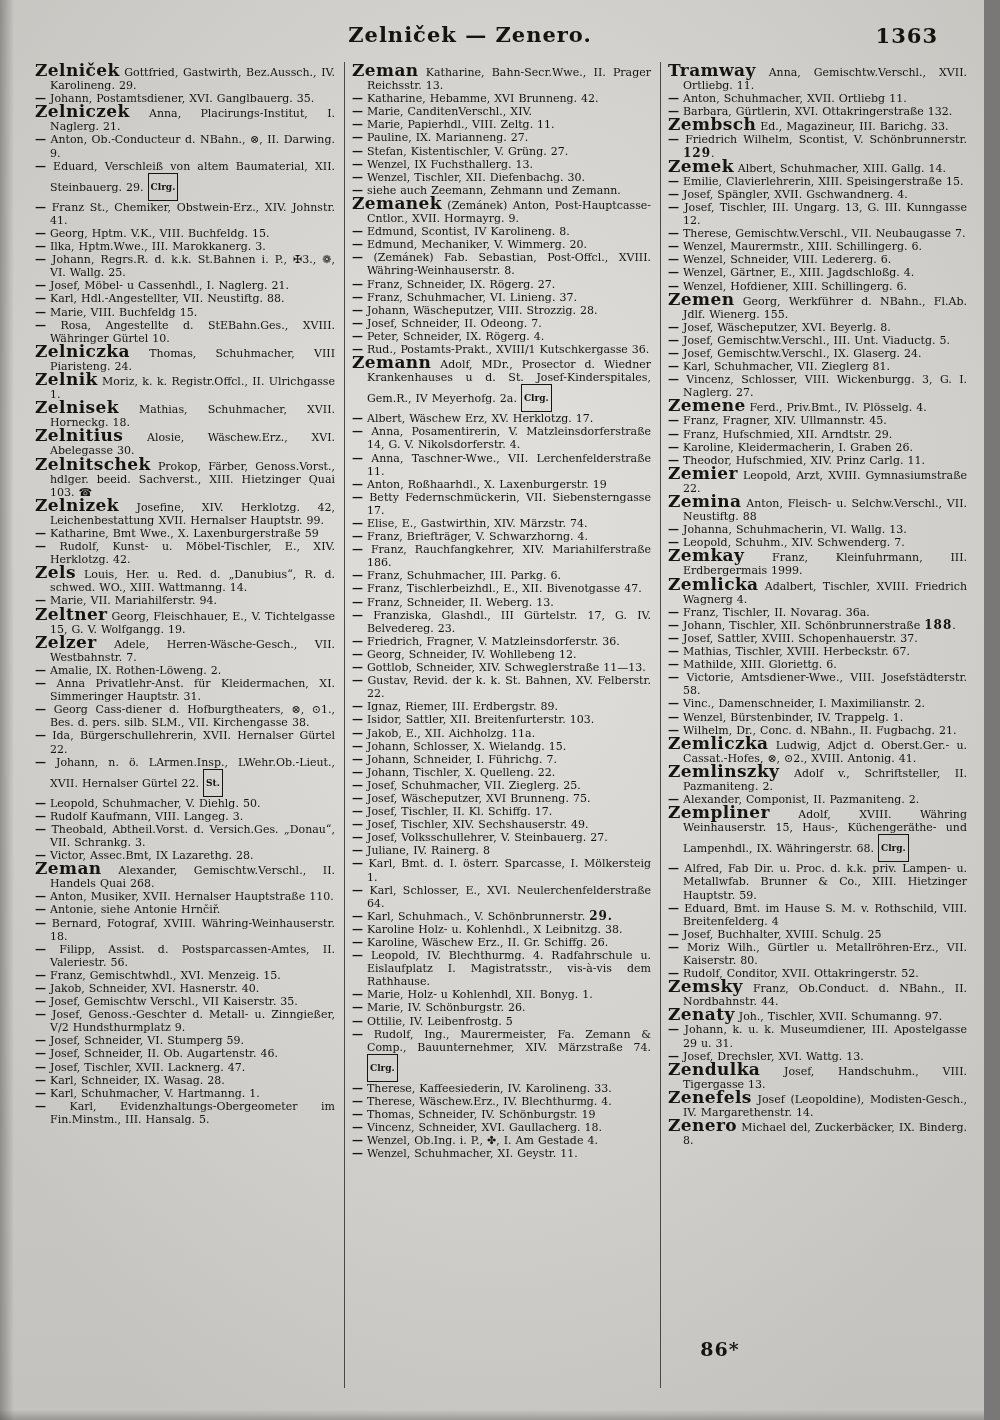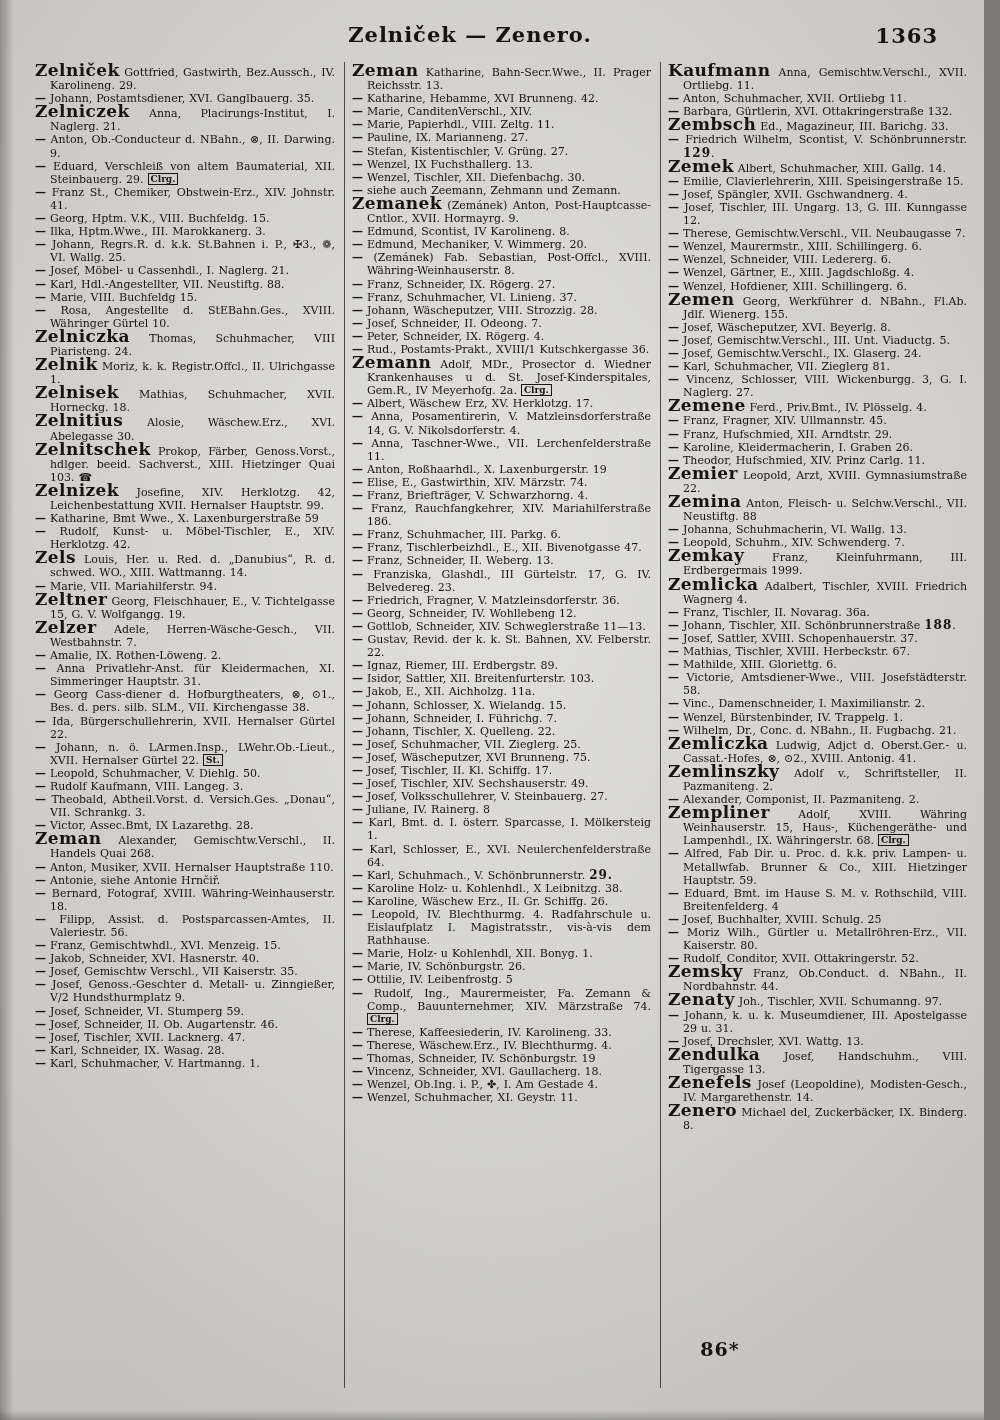--- a/index.html
+++ b/index.html
@@ -30,21 +30,21 @@
   .entry {
     margin:0; padding-left:15px; text-indent:-15px;
     font-size:11px; line-height:13.1px; text-align:justify;
     word-spacing:0.5px;
   }
   .entry .head { font-weight:bold; font-size:17px; letter-spacing:0.4px; }
   .entry .dash { font-weight:bold; }
   .entry b { font-size:12px; letter-spacing:1px; }
   .boxed {
     display:inline-block; text-indent:0; border:1.5px solid #17130f;
-    padding:0 2px; font-size:9px; font-weight:bold; line-height:10px; vertical-align:1px;
+    padding:8px 2px; font-size:9px; font-weight:bold; line-height:10px; vertical-align:1px;
   }
   .footer { position:absolute; left:660px; top:1338px; width:120px; text-align:center; }
   .sig { font-weight:bold; font-size:19px; letter-spacing:1px; }
 </style>
 </head>
 <body>
 
 <div class="page">
   <div class="scan-edge-left"></div>
   <div class="scan-edge-bottom"></div>
@@ -97,20 +97,21 @@
         <p class="entry"><span class="dash">—</span> Filipp, Assist. d. Postsparcassen-Amtes, II. Valeriestr. 56.</p>
         <p class="entry"><span class="dash">—</span> Franz, Gemischtwhdl., XVI. Menzeig. 15.</p>
         <p class="entry"><span class="dash">—</span> Jakob, Schneider, XVI. Hasnerstr. 40.</p>
         <p class="entry"><span class="dash">—</span> Josef, Gemischtw Verschl., VII Kaiserstr. 35.</p>
         <p class="entry"><span class="dash">—</span> Josef, Genoss.-Geschter d. Metall- u. Zinngießer, V/2 Hundsthurmplatz 9.</p>
         <p class="entry"><span class="dash">—</span> Josef, Schneider, VI. Stumperg 59.</p>
         <p class="entry"><span class="dash">—</span> Josef, Schneider, II. Ob. Augartenstr. 46.</p>
         <p class="entry"><span class="dash">—</span> Josef, Tischler, XVII. Lacknerg. 47.</p>
         <p class="entry"><span class="dash">—</span> Karl, Schneider, IX. Wasag. 28.</p>
         <p class="entry"><span class="dash">—</span> Karl, Schuhmacher, V. Hartmanng. 1.</p>
+        <p class="entry"><span class="dash">—</span> Karl, Evidenzhaltungs-Obergeometer im Fin.Minstm., III. Hansalg. 5.</p>
       </div>
     <div class="col">
         <p class="entry"><span class="head">Zeman</span> Katharine, Bahn-Secr.Wwe., II. Prager Reichsstr. 13.</p>
         <p class="entry"><span class="dash">—</span> Katharine, Hebamme, XVI Brunneng. 42.</p>
         <p class="entry"><span class="dash">—</span> Marie, CanditenVerschl., XIV.</p>
         <p class="entry"><span class="dash">—</span> Marie, Papierhdl., VIII. Zeltg. 11.</p>
         <p class="entry"><span class="dash">—</span> Pauline, IX. Marianneng. 27.</p>
         <p class="entry"><span class="dash">—</span> Stefan, Kistentischler, V. Grüng. 27.</p>
         <p class="entry"><span class="dash">—</span> Wenzel, IX Fuchsthallerg. 13.</p>
         <p class="entry"><span class="dash">—</span> Wenzel, Tischler, XII. Diefenbachg. 30.</p>
@@ -123,20 +124,21 @@
         <p class="entry"><span class="dash">—</span> Franz, Schuhmacher, VI. Linieng. 37.</p>
         <p class="entry"><span class="dash">—</span> Johann, Wäscheputzer, VIII. Strozzig. 28.</p>
         <p class="entry"><span class="dash">—</span> Josef, Schneider, II. Odeong. 7.</p>
         <p class="entry"><span class="dash">—</span> Peter, Schneider, IX. Rögerg. 4.</p>
         <p class="entry"><span class="dash">—</span> Rud., Postamts-Prakt., XVIII/1 Kutschkergasse 36.</p>
         <p class="entry"><span class="head">Zemann</span> Adolf, MDr., Prosector d. Wiedner Krankenhauses u d. St. Josef-Kinderspitales, Gem.R., IV Meyerhofg. 2a. <span class="boxed">Clrg.</span></p>
         <p class="entry"><span class="dash">—</span> Albert, Wäschew Erz, XV. Herklotzg. 17.</p>
         <p class="entry"><span class="dash">—</span> Anna, Posamentirerin, V. Matzleinsdorferstraße 14, G. V. Nikolsdorferstr. 4.</p>
         <p class="entry"><span class="dash">—</span> Anna, Taschner-Wwe., VII. Lerchenfelderstraße 11.</p>
         <p class="entry"><span class="dash">—</span> Anton, Roßhaarhdl., X. Laxenburgerstr. 19</p>
+        <p class="entry"><span class="dash">—</span> Betty Federnschmückerin, VII. Siebensterngasse 17.</p>
         <p class="entry"><span class="dash">—</span> Elise, E., Gastwirthin, XIV. Märzstr. 74.</p>
         <p class="entry"><span class="dash">—</span> Franz, Briefträger, V. Schwarzhorng. 4.</p>
         <p class="entry"><span class="dash">—</span> Franz, Rauchfangkehrer, XIV. Mariahilferstraße 186.</p>
         <p class="entry"><span class="dash">—</span> Franz, Schuhmacher, III. Parkg. 6.</p>
         <p class="entry"><span class="dash">—</span> Franz, Tischlerbeizhdl., E., XII. Bivenotgasse 47.</p>
         <p class="entry"><span class="dash">—</span> Franz, Schneider, II. Weberg. 13.</p>
         <p class="entry"><span class="dash">—</span> Franziska, Glashdl., III Gürtelstr. 17, G. IV. Belvedereg. 23.</p>
         <p class="entry"><span class="dash">—</span> Friedrich, Fragner, V. Matzleinsdorferstr. 36.</p>
         <p class="entry"><span class="dash">—</span> Georg, Schneider, IV. Wohllebeng 12.</p>
         <p class="entry"><span class="dash">—</span> Gottlob, Schneider, XIV. Schweglerstraße 11—13.</p>
@@ -164,21 +166,21 @@
         <p class="entry"><span class="dash">—</span> Ottilie, IV. Leibenfrostg. 5</p>
         <p class="entry"><span class="dash">—</span> Rudolf, Ing., Maurermeister, Fa. Zemann &amp; Comp., Bauunternehmer, XIV. Märzstraße 74. <span class="boxed">Clrg.</span></p>
         <p class="entry"><span class="dash">—</span> Therese, Kaffeesiederin, IV. Karolineng. 33.</p>
         <p class="entry"><span class="dash">—</span> Therese, Wäschew.Erz., IV. Blechthurmg. 4.</p>
         <p class="entry"><span class="dash">—</span> Thomas, Schneider, IV. Schönburgstr. 19</p>
         <p class="entry"><span class="dash">—</span> Vincenz, Schneider, XVI. Gaullacherg. 18.</p>
         <p class="entry"><span class="dash">—</span> Wenzel, Ob.Ing. i. P., ✤, I. Am Gestade 4.</p>
         <p class="entry"><span class="dash">—</span> Wenzel, Schuhmacher, XI. Geystr. 11.</p>
       </div>
     <div class="col">
-        <p class="entry"><span class="head">Kaufmann</span> Anna, Gemischtw.Verschl., XVII. Ortliebg. 11.</p>
+        <p class="entry"><span class="head">Tramway</span> Anna, Gemischtw.Verschl., XVII. Ortliebg. 11.</p>
         <p class="entry"><span class="dash">—</span> Anton, Schuhmacher, XVII. Ortliebg 11.</p>
         <p class="entry"><span class="dash">—</span> Barbara, Gürtlerin, XVI. Ottakringerstraße 132.</p>
         <p class="entry"><span class="head">Zembsch</span> Ed., Magazineur, III. Barichg. 33.</p>
         <p class="entry"><span class="dash">—</span> Friedrich Wilhelm, Scontist, V. Schönbrunnerstr. <b>129</b>.</p>
         <p class="entry"><span class="head">Zemek</span> Albert, Schuhmacher, XIII. Gallg. 14.</p>
         <p class="entry"><span class="dash">—</span> Emilie, Clavierlehrerin, XIII. Speisingerstraße 15.</p>
         <p class="entry"><span class="dash">—</span> Josef, Spängler, XVII. Gschwandnerg. 4.</p>
         <p class="entry"><span class="dash">—</span> Josef, Tischler, III. Ungarg. 13, G. III. Kunngasse 12.</p>
         <p class="entry"><span class="dash">—</span> Therese, Gemischtw.Verschl., VII. Neubaugasse 7.</p>
         <p class="entry"><span class="dash">—</span> Wenzel, Maurermstr., XIII. Schillingerg. 6.</p>

